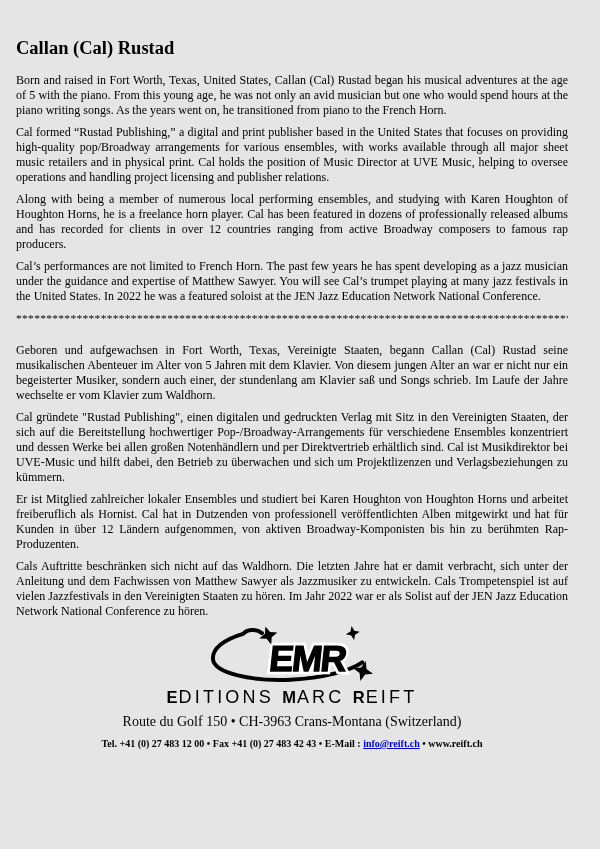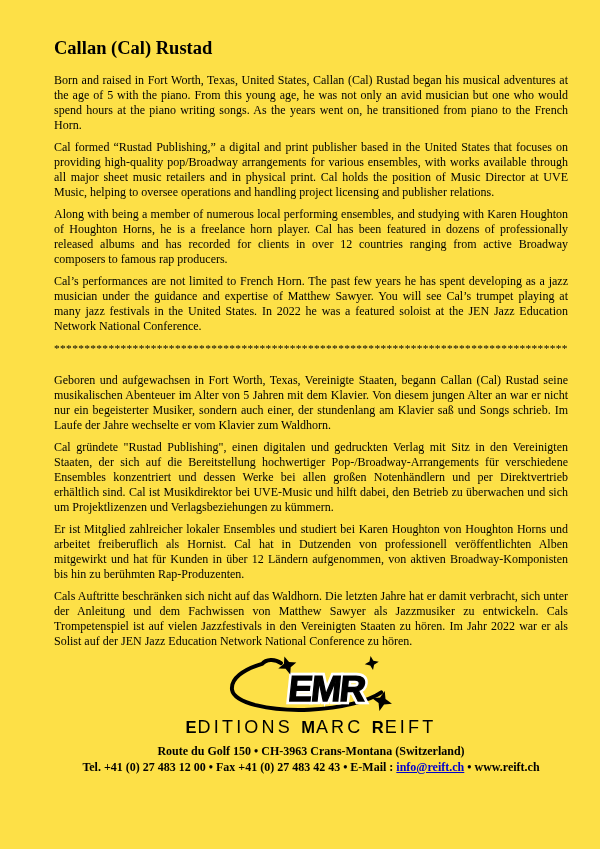--- a/index.html
+++ b/index.html
@@ -1,19 +1,19 @@
 <!DOCTYPE html>
 <html><head>
 <meta charset="utf-8">
 <style>
   html,body{margin:0;padding:0;background:#ffffff;}
   .page{
     width:600px;height:849px;box-sizing:border-box;
-    padding:38px 32px 0 54px;
-    background:#fde047;color:#000;
+    padding:38px 32px 0 16px;
+    background:#e5e5e5;color:#000;
     font-family:"Liberation Serif",serif;
     overflow:hidden;
   }
   h1.title{
     font-size:18.5px;line-height:20px;font-weight:bold;
     margin:0 0 15px 0;
   }
   p.body{
     font-size:12px;line-height:15px;
     margin:0 0 7px 0;text-align:justify;
@@ -23,22 +23,22 @@
     margin:6px 0 17px 0;white-space:nowrap;overflow:hidden;
   }
   .footer{text-align:center;margin-top:5px;}
   .logo-svg{display:block;margin:0 auto;}
   .publisher{
     font-family:"Liberation Sans",sans-serif;
     margin-top:1px;white-space:nowrap;
   }
   .pub-big{font-size:16.5px;font-weight:bold;letter-spacing:1px;}
   .pub-small{font-size:18px;letter-spacing:3.2px;}
-  .addr{font-size:12px;font-weight:bold;margin-top:6px;}
-  .contact{font-size:12px;font-weight:bold;margin-top:1px;}
+  .addr{font-size:14px;font-weight:normal;margin-top:6px;}
+  .contact{font-size:10px;font-weight:bold;margin-top:8px;}
   .email{color:#0000cc;text-decoration:underline;font-weight:bold;}
 </style>
 </head>
 <body>
 
 <div class="page">
 
   <h1 class="title">Callan (Cal) Rustad</h1>
 
   <section>

